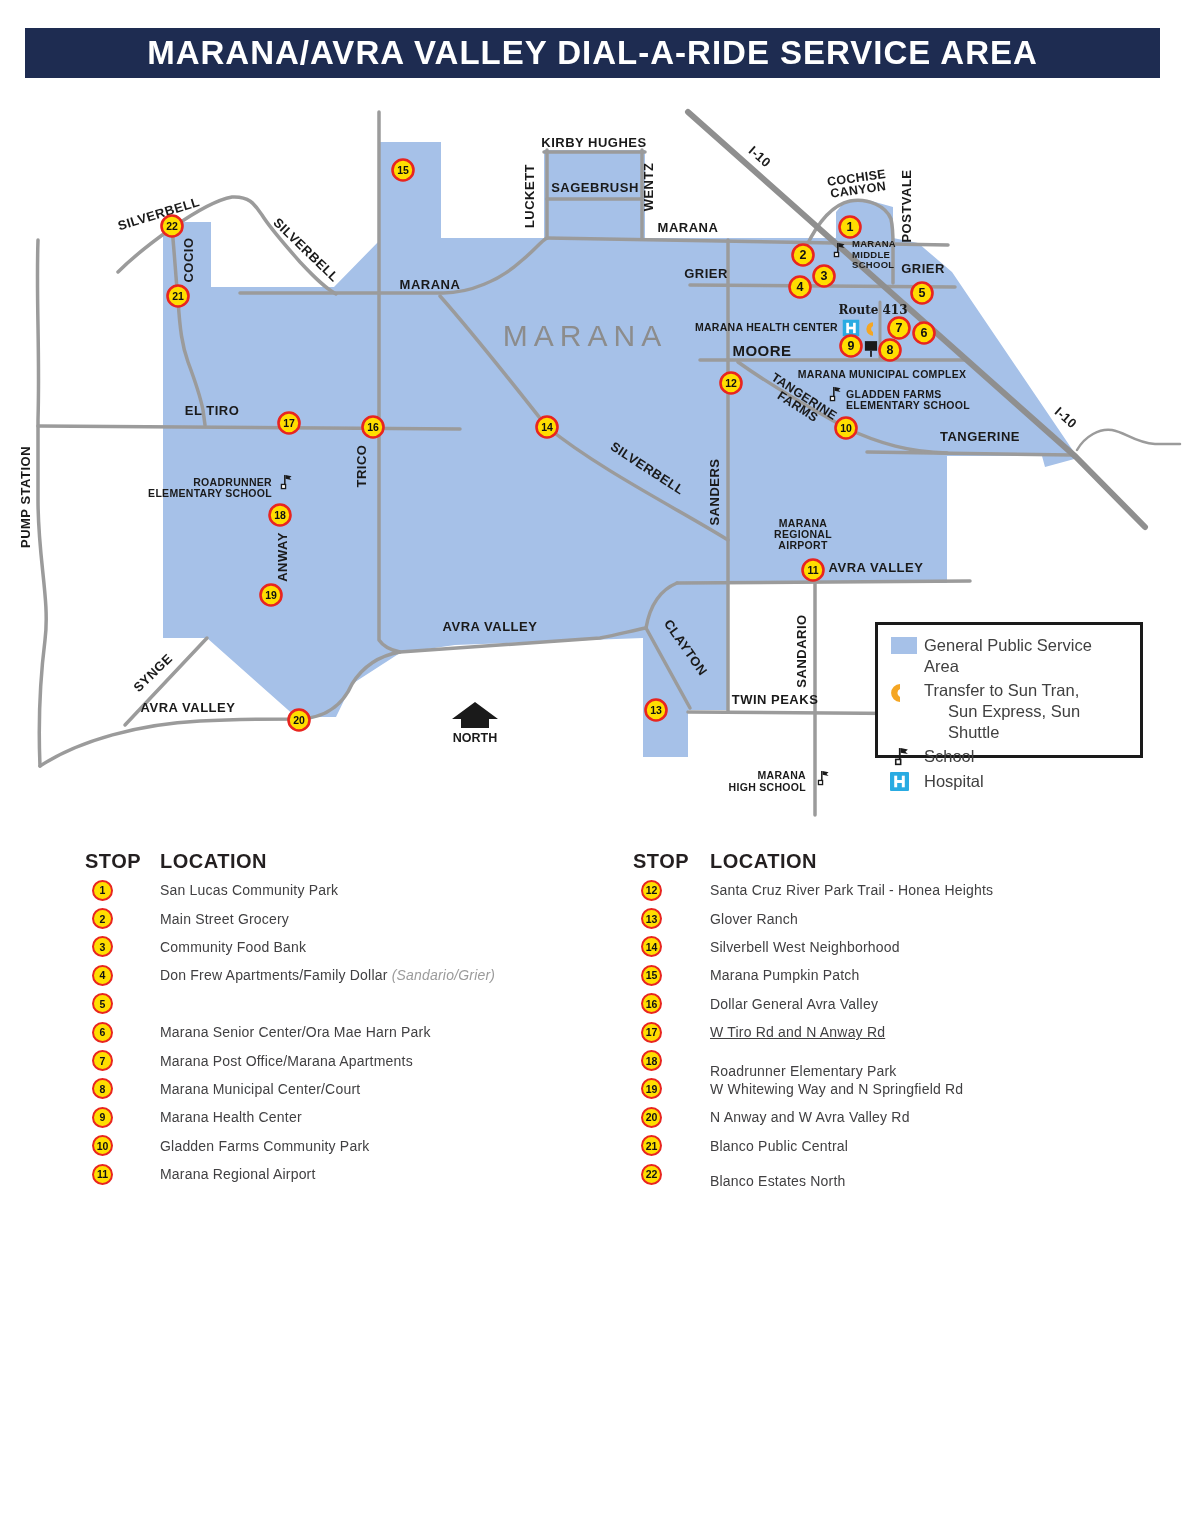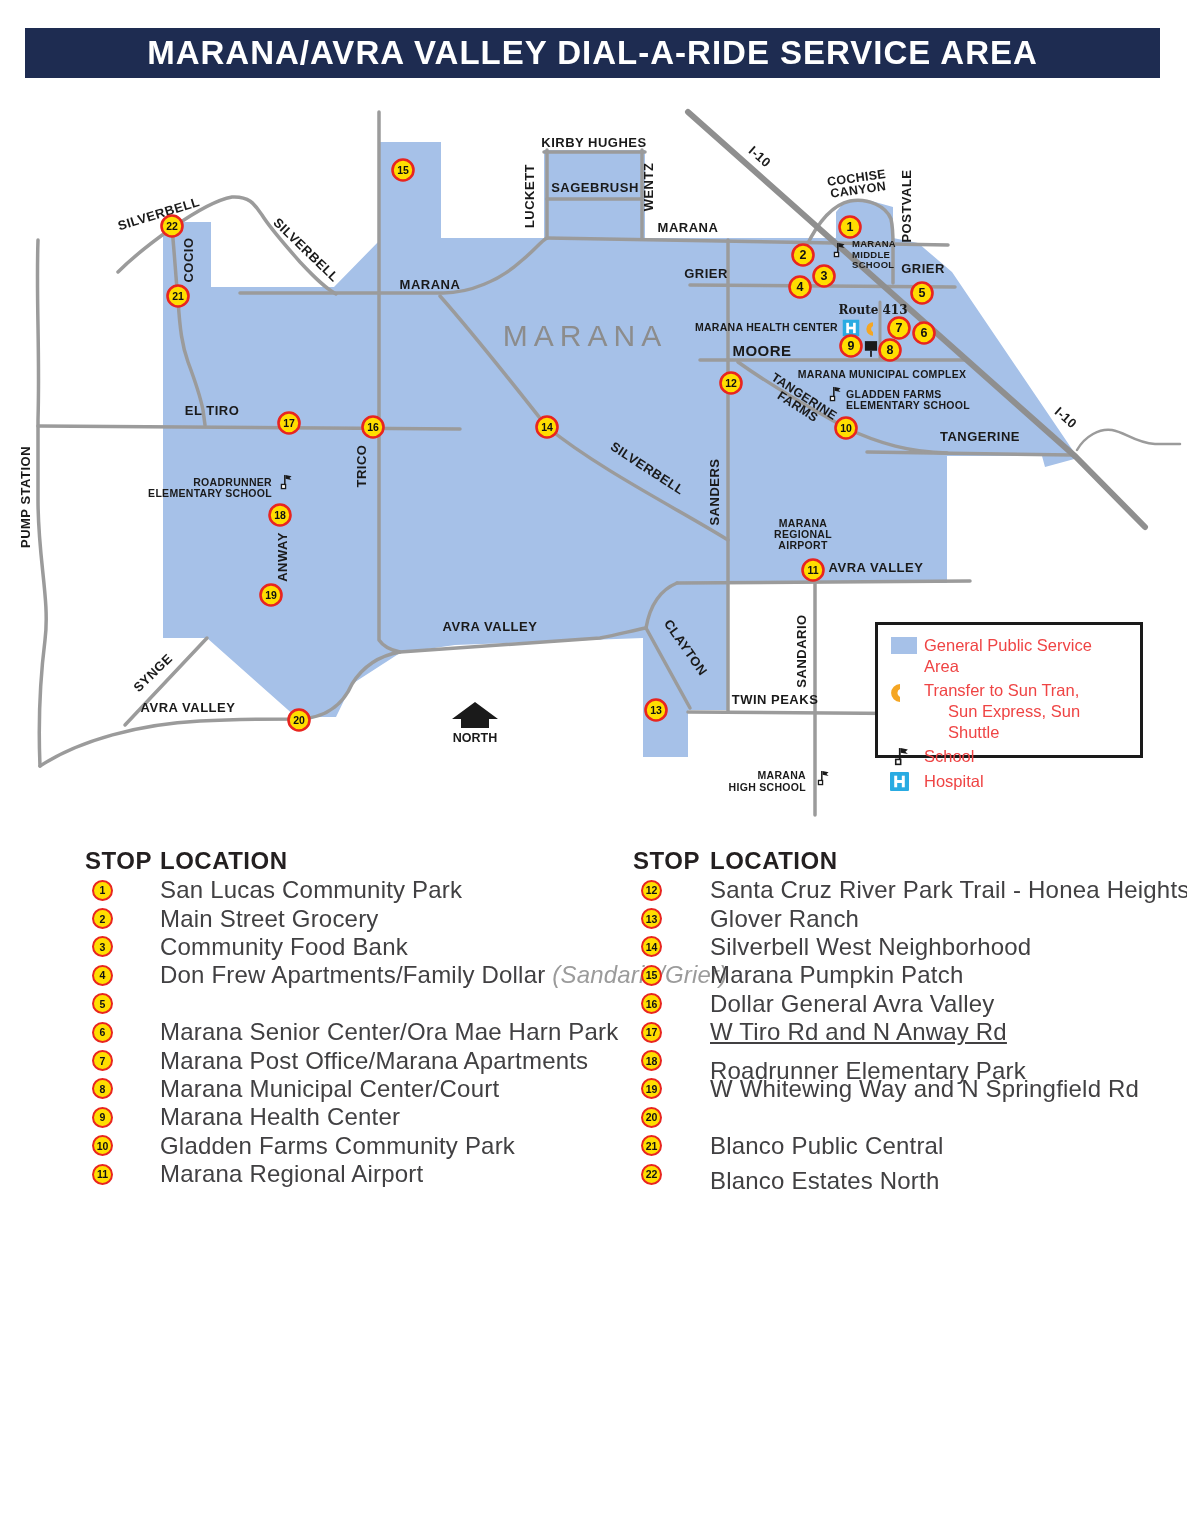--- a/index.html
+++ b/index.html
@@ -7,32 +7,32 @@
         font-family:"Liberation Sans",sans-serif;}
   #title-bar{position:absolute;left:25px;top:28px;width:1135px;height:50px;
         display:flex;align-items:center;justify-content:center;}
   #title-bar span{color:#fff;font-weight:bold;font-size:33px;letter-spacing:1px;}
   #map-svg{position:absolute;left:0;top:0;}
   #legend-box{position:absolute;left:875px;top:622px;width:268px;height:136px;
         border:3px solid #1a1a1a;background:#fff;box-sizing:border-box;
         padding:10px 12px 8px 12px;}
   .lg-row{display:flex;align-items:flex-start;margin-bottom:3px;}
   .lg-ic{width:34px;display:flex;justify-content:flex-start;align-items:center;flex:0 0 34px;}
-  .lg-tx{font-size:16.5px;color:#ef4444;line-height:21px;padding-top:0px;}
+  .lg-tx{font-size:16.5px;color:#404040;line-height:21px;padding-top:0px;}
   .lg-indent{display:block;margin-left:24px;}
   .stops-col{position:absolute;width:560px;}
   #col-left{left:85px;top:846px;}
   #col-right{left:633px;top:846px;}
-  .col-head{height:30px;display:flex;align-items:center;font-weight:bold;font-size:24px;color:#231F20;letter-spacing:0.5px;}
+  .col-head{height:30px;display:flex;align-items:center;font-weight:bold;font-size:20px;color:#231F20;letter-spacing:0.5px;}
   .col-head .h-loc{margin-left:0;}
   .t-row{position:relative;height:28.4px;display:flex;align-items:center;}
   .badge{position:absolute;width:17px;height:17px;border-radius:50%;
         display:flex;align-items:center;justify-content:center;
         font-weight:bold;font-size:10.5px;color:#111;box-sizing:content-box;}
-  .loc{font-size:24px;color:#414042;letter-spacing:0.2px;white-space:nowrap;}
+  .loc{font-size:14px;color:#414042;letter-spacing:0.2px;white-space:nowrap;}
   .loc-note{color:#9b9b9b;font-style:italic;}
 </style>
 </head>
 <body>
 
 <div id="page">
 
   <div id="title-bar" style="background: rgb(30, 44, 81);">
     <span>MARANA/AVRA VALLEY DIAL-A-RIDE SERVICE AREA</span>
   </div>
@@ -367,20 +367,21 @@
         <div class="t-row">
           <span class="badge" style="left: 8px; background: rgb(255, 222, 0); border: 2.4px solid rgb(232, 37, 31);">18</span>
           <span class="loc" style="padding-left: 77px; margin-top: 20px;">Roadrunner Elementary Park</span>
         </div>
         <div class="t-row">
           <span class="badge" style="left: 8px; background: rgb(255, 222, 0); border: 2.4px solid rgb(232, 37, 31);">19</span>
           <span class="loc" style="padding-left: 77px;">W Whitewing Way and N Springfield Rd</span>
         </div>
         <div class="t-row">
           <span class="badge" style="left: 8px; background: rgb(255, 222, 0); border: 2.4px solid rgb(232, 37, 31);">20</span>
+          <span class="loc" style="padding-left: 77px;">N Anway and W Avra Valley Rd</span>
         </div>
         <div class="t-row">
           <span class="badge" style="left: 8px; background: rgb(255, 222, 0); border: 2.4px solid rgb(232, 37, 31);">21</span>
           <span class="loc" style="padding-left: 77px;">Blanco Public Central</span>
         </div>
         <div class="t-row">
           <span class="badge" style="left: 8px; background: rgb(255, 222, 0); border: 2.4px solid rgb(232, 37, 31);">22</span>
           <span class="loc" style="padding-left: 77px; margin-top: 13px;">Blanco Estates North</span>
         </div>
       </div>

